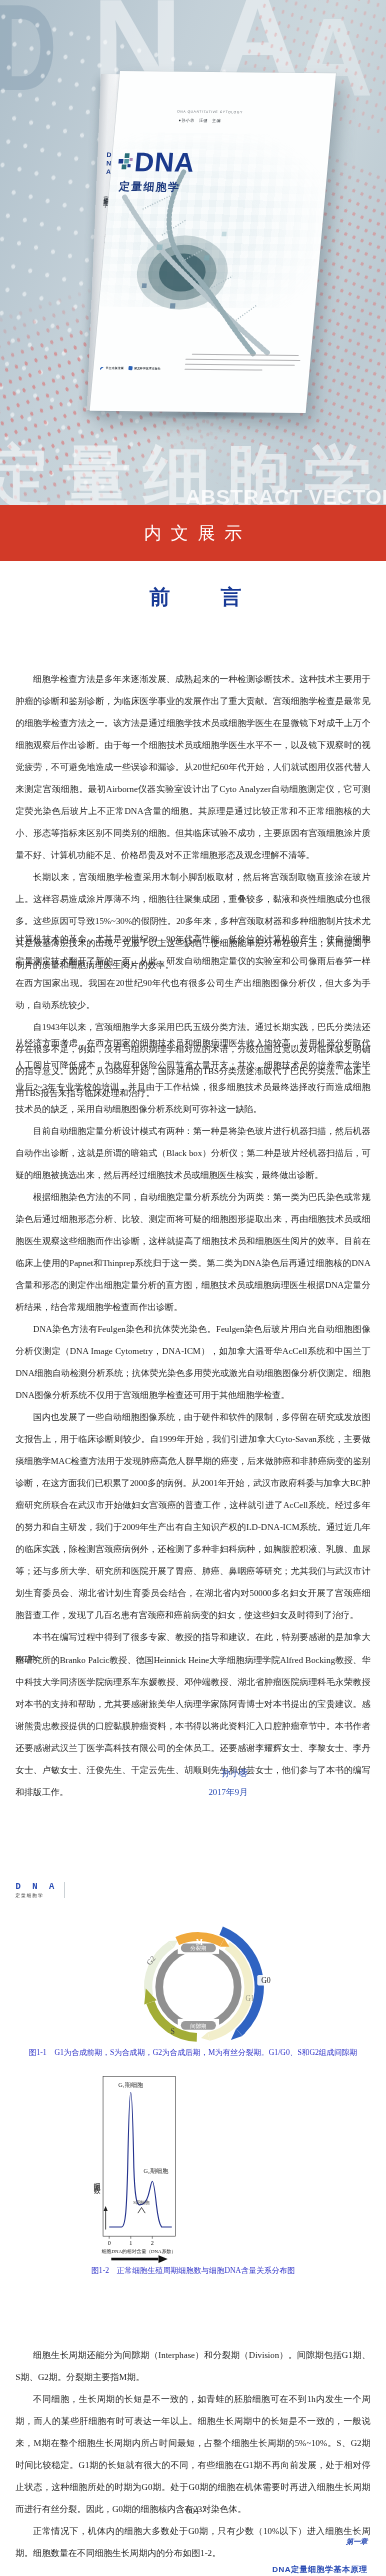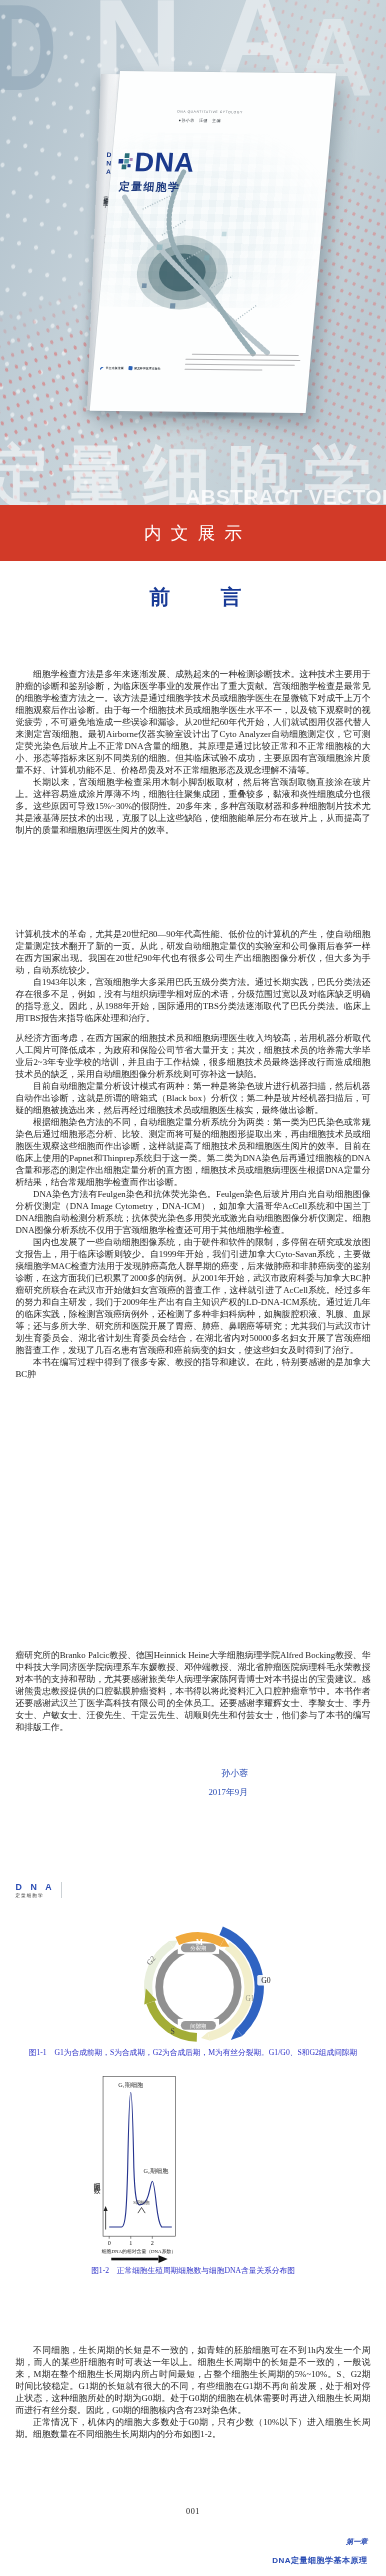--- a/index.html
+++ b/index.html
@@ -70,32 +70,32 @@
   .pub-sq{width:4.1px;height:4.1px;background:#2a62b8;display:inline-block;border-radius:0.8px;}
 
   
   .banner{position:absolute;left:0;top:505px;width:386px;height:56px;background:#d23a28;
      display:flex;align-items:center;justify-content:center;}
   .banner span{color:#fff;font-size:17.5px;letter-spacing:9.3px;text-indent:9.3px;}
 
   
   .pref-title{position:absolute;left:0;top:579px;width:100%;margin:4px;text-align:center;
      font-family:"Liberation Sans","DejaVu Sans",sans-serif;font-weight:700;font-size:20.6px;color:#183a96;letter-spacing:3.1px;}
-  .page-text{position:absolute;left:15.5px;width:355px;font-size:8.8px;line-height:12px;text-align:justify;}
+  .page-text{position:absolute;left:15.5px;width:355px;font-size:8.8px;line-height:22px;text-align:justify;}
   .page-text p{margin:0;text-indent:2em;}
   .page-text p.cont{text-indent:0;}
   .sig{position:absolute;right:138px;color:#2a4cb4;font-size:8.8px;}
   .pageno{position:absolute;left:0;width:100%;text-align:center;font-size:8.2px;color:#222;letter-spacing:0.5px;}
   .chap{position:absolute;right:18.5px;text-align:right;color:#2a4cb4;
      font-family:"Liberation Sans","DejaVu Sans",sans-serif;font-weight:700;}
   .chap .c1{font-size:7.2px;display:block;font-style:italic;}
-  .chap .c2{font-size:8px;display:block;margin-top:8px;letter-spacing:0.5px;}
+  .chap .c2{font-size:8px;display:block;margin-top:17px;letter-spacing:0.5px;}
   .figcap{position:absolute;text-align:center;color:#3135c9;font-size:7.7px;}
   .page-logo{position:absolute;left:15.5px;top:1882px;padding-right:6.2px;border-right:0.5px solid #ccd2d6;}
-  .page-logo .pl1{font-family:Liberation Sans, sans-serif;font-weight:700;font-size:8.8px;
+  .page-logo .pl1{font-family:Liberation Mono, monospace;font-weight:700;font-size:8.8px;
      color:#2a4cb4;letter-spacing:3.1px;display:block;}
   .page-logo .pl2{font-size:4.6px;color:#333;letter-spacing:1px;display:block;margin-top:1px;}
   .v-label{position:absolute;writing-mode:vertical-rl;text-orientation:upright;font-size:6.7px;color:#222;letter-spacing:2.1px;}
   svg text{font-family:"Liberation Serif","DejaVu Serif",serif;}
 
   
   .center{left:0;width:100%;text-align:center;}
 </style>
 </head>
 <body>
@@ -277,20 +277,21 @@
     <text x="58" y="331" font-size="12" fill="#222" text-anchor="middle">1</text>
     <text x="100" y="331" font-size="12" fill="#222" text-anchor="middle">2</text>
     <text x="74" y="346" font-size="9.5" fill="#222" text-anchor="middle">细胞DNA的相对含量（DNA系数）</text>
     <rect x="20" y="355" width="92" height="5" fill="#111"></rect>
     <polygon points="112,350 112,365 130,357.5" fill="#111"></polygon>
   </svg>
 
   <div class="figcap center" style="top:2266px">图1-2　正常细胞生殖周期细胞数与细胞DNA含量关系分布图</div>
 
   <div class="page-text" style="top:2344px">
+    <p>细胞生长周期还能分为间隙期（Interphase）和分裂期（Division）。间隙期包括G1期、S期、G2期。分裂期主要指M期。</p>
     <p>不同细胞，生长周期的长短是不一致的，如青蛙的胚胎细胞可在不到1h内发生一个周期，而人的某些肝细胞有时可表达一年以上。细胞生长周期中的长短是不一致的，一般说来，M期在整个细胞生长周期内所占时间最短，占整个细胞生长周期的5%~10%。S、G2期时间比较稳定。G1期的长短就有很大的不同，有些细胞在G1期不再向前发展，处于相对停止状态，这种细胞所处的时期为G0期。处于G0期的细胞在机体需要时再进入细胞生长周期而进行有丝分裂。因此，G0期的细胞核内含有23对染色体。</p>
     <p>正常情况下，机体内的细胞大多数处于G0期，只有少数（10%以下）进入细胞生长周期。细胞数量在不同细胞生长周期内的分布如图1-2。</p>
   </div>
 
   <div class="pageno" style="top:2507px">001</div>
 
   <div class="chap" style="top:2537px">
     <span class="c1">第一章</span>
     <span class="c2">DNA定量细胞学基本原理</span>
   </div>

